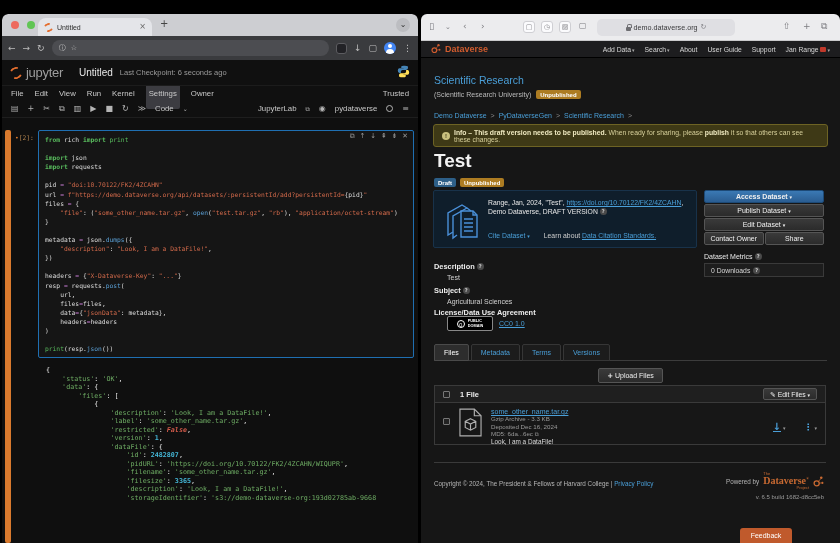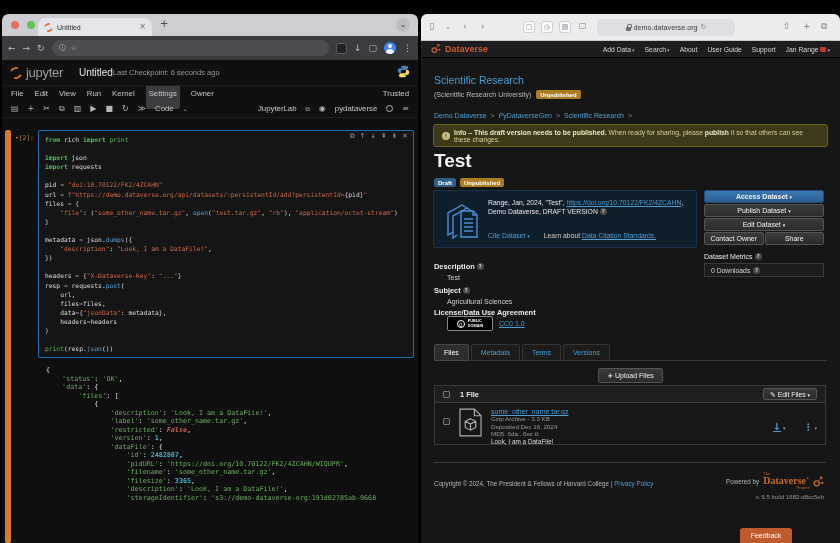--- a/index.html
+++ b/index.html
@@ -23,21 +23,21 @@
   .addr .url{font-size:7.2px;color:#ececec;flex:1;white-space:nowrap;overflow:hidden}
   .addr .gi{font-size:7px;color:#c5c5c5}
   .extbox{width:11px;height:11px;background:#222226;border:1px solid #5c5c60;border-radius:3px}
   .avatar{width:12px;height:12px;border-radius:50%;background:#4285f4;position:relative;overflow:hidden}
   .avatar .hd{position:absolute;left:4px;top:2px;width:4px;height:4px;border-radius:50%;background:#fff}
   .avatar .bd{position:absolute;left:2px;top:7px;width:8px;height:5px;border-radius:4px 4px 0 0;background:#fff}
   .jpthead{position:relative;height:26px;background:#101010;display:flex;align-items:center;padding:0 8px;border-bottom:1px solid #1c1c1c}
   .jlogo{width:12px;height:12px;border-radius:50%;border:2.5px solid transparent;border-top-color:#e46e2e;border-bottom-color:#e46e2e;transform:rotate(-25deg)}
   .jbrand{font-size:13px;color:#9e9e9e;margin-left:4px;letter-spacing:-.3px}
   .jtitle{font-size:10px;color:#e6e6e6;margin-left:16px}
-  .jchk{font-size:7.5px;color:#9a9a9a;margin-left:0}
+  .jchk{font-size:7.5px;color:#9a9a9a;margin-left:7px}
   .menubar{height:14px;background:#101010;display:flex;align-items:center;gap:11px;padding:0 9px;font-size:7.8px;color:#c9c9c9}
   .menubar .hl{background:#3c3c41;border-radius:2px;padding:11px 3px}
   .menubar .sp{flex:1}
   .jtool{height:18px;background:#101010;border-bottom:1px solid #1e1e1e;display:flex;align-items:center;gap:9px;padding:0 9px;font-size:8px;color:#b5b5b5}
   .jtool .lbl{font-size:7.8px;color:#c9c9c9}
   .jtool .sp{flex:1}
   .kcirc{width:7px;height:7px;border:1px solid #b5b5b5;border-radius:50%}
   .nb{position:relative;height:425px;background:#0f0f0f;overflow:hidden}
   .cellbar{position:absolute;left:3px;top:12px;bottom:0;width:6px;background:#d97a2e;border-radius:2px}
   .prompt{position:absolute;left:13px;top:16px;font-size:6.3px;color:#b5854f}

